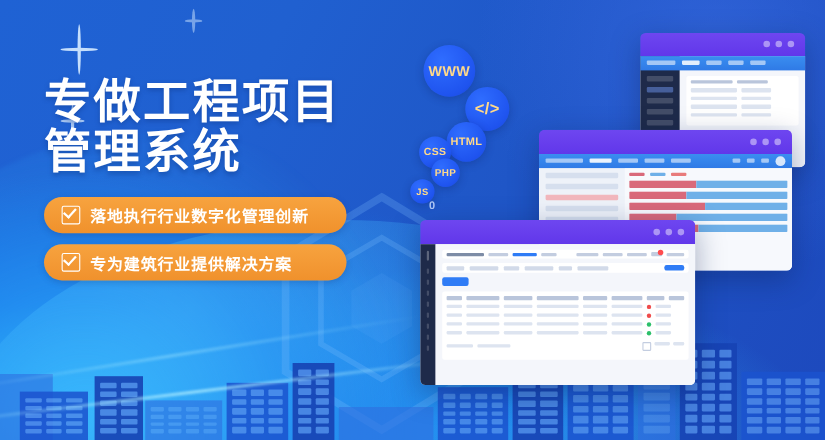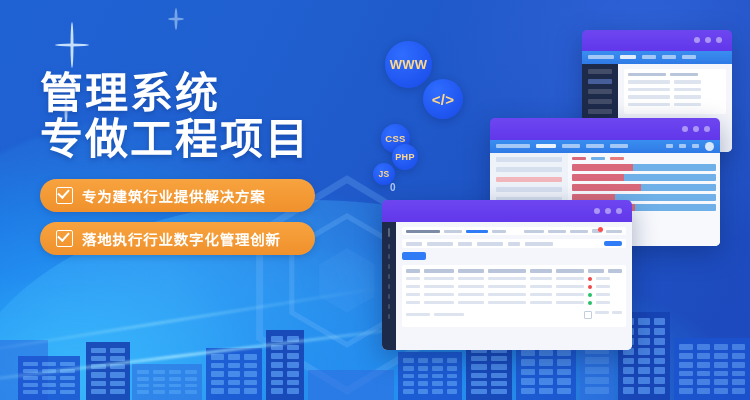--- a/index.html
+++ b/index.html
@@ -449,40 +449,41 @@
     </div>
   </div>
 
   <div class="bg-streak"></div>
   <div class="bg-streak s2"></div>
 
   <div class="copy">
 
 
     <div class="headline">
+      <div class="line">专做工程项目</div>
       <div class="line">管理系统</div>
-      <div class="line">专做工程项目</div>
     </div>
 
     <div class="pills">
       <div class="pill">
         <span class="chk"></span>
-        <span class="ptxt">专为建筑行业提供解决方案</span>
+        <span class="ptxt">落地执行行业数字化管理创新</span>
       </div>
       <div class="pill">
         <span class="chk"></span>
-        <span class="ptxt">落地执行行业数字化管理创新</span>
+        <span class="ptxt">专为建筑行业提供解决方案</span>
       </div>
     </div>
 
   </div>
 
   <div class="bubbles">
     <div class="bub bub-www">WWW</div>
     <div class="bub bub-code">&lt;/&gt;</div>
+    <div class="bub bub-html">HTML</div>
     <div class="bub bub-css">CSS</div>
     <div class="bub bub-php">PHP</div>
     <div class="bub bub-js">JS</div>
     <div class="bub-zero">0</div>
   </div>
 
   <div class="shot shot-back">
     <div class="chrome">
       <b></b>
       <b></b>

